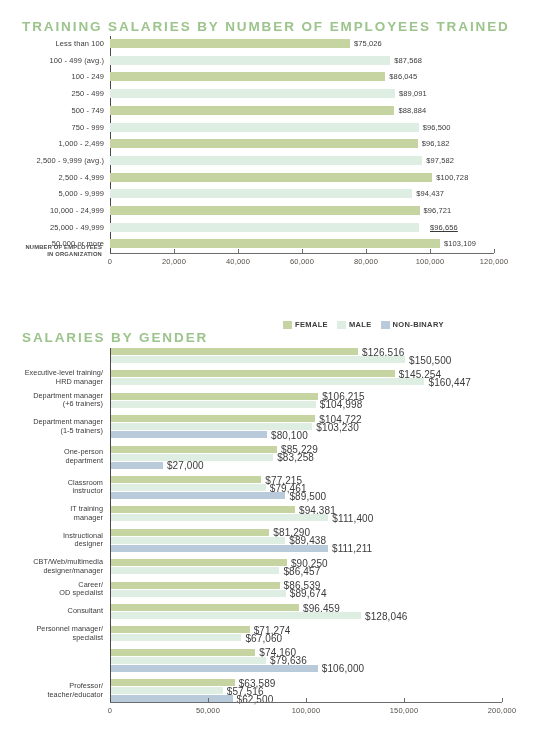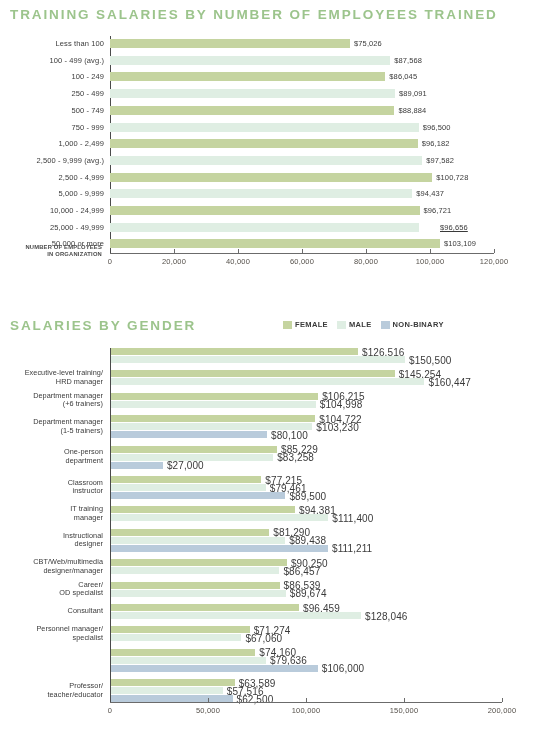--- a/index.html
+++ b/index.html
@@ -13,21 +13,21 @@
   }
   .chart-block{position:relative;}
 
   
   .chart-title{
     font-size:13.5px;
     font-weight:bold;
     letter-spacing:1.9px;
     color:#9cc48c;
     text-transform:uppercase;
-    margin:0;
+    margin:12px;
     white-space:nowrap;
   }
   #chart1-title{position:absolute;left:10px;top:7px;}
   #chart2-title{position:absolute;left:10px;top:318px;}
 
   
   .legend{
     position:absolute;
     left:283px;top:320px;
     display:flex;align-items:center;gap:9px;
@@ -148,21 +148,21 @@
         <div class="val1" style="left: 306.198px;">$94,437</div>
       </div>
       <div class="row1" style="top: 167px; width: 384px;">
         <div class="cat1" style="right: 390px;">10,000 - 24,999</div>
         <div class="bar1" style="width: 309.507px; background: rgb(197, 212, 160);"></div>
         <div class="val1" style="left: 313.507px;">$96,721</div>
       </div>
       <div class="row1" style="top: 183.7px; width: 384px;">
         <div class="cat1" style="right: 390px;">25,000 - 49,999</div>
         <div class="bar1" style="width: 309.299px; background: rgb(223, 238, 227);"></div>
-        <div class="val1" style="left: 330px; text-decoration: underline;">$96,656</div>
+        <div class="val1" style="left: 320px; text-decoration: underline;">$96,656</div>
       </div>
       <div class="row1" style="top: 200.4px; width: 384px;">
         <div class="cat1" style="right: 390px;">50,000 or more</div>
         <div class="bar1" style="width: 329.949px; background: rgb(197, 212, 160);"></div>
         <div class="val1" style="left: 333.949px;">$103,109</div>
       </div>
       <div class="xaxis" style="top: 217.1px; width: 384px;"></div>
       <div class="ticklabel" style="left: 0px; top: 221.1px;">0</div>
       <div class="tick" style="left: 64px; top: 213.1px;"></div>
       <div class="ticklabel" style="left: 64px; top: 221.1px;">20,000</div>

